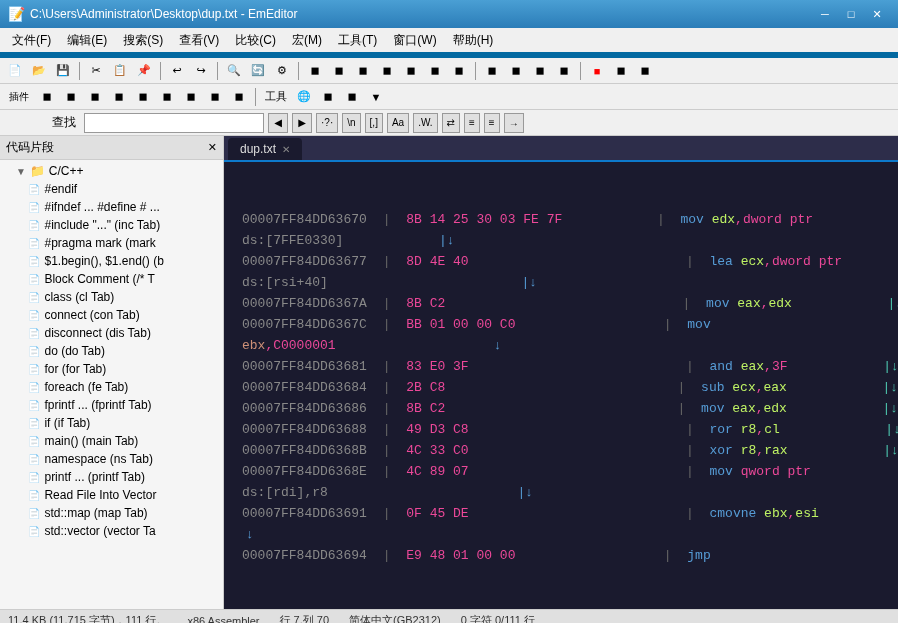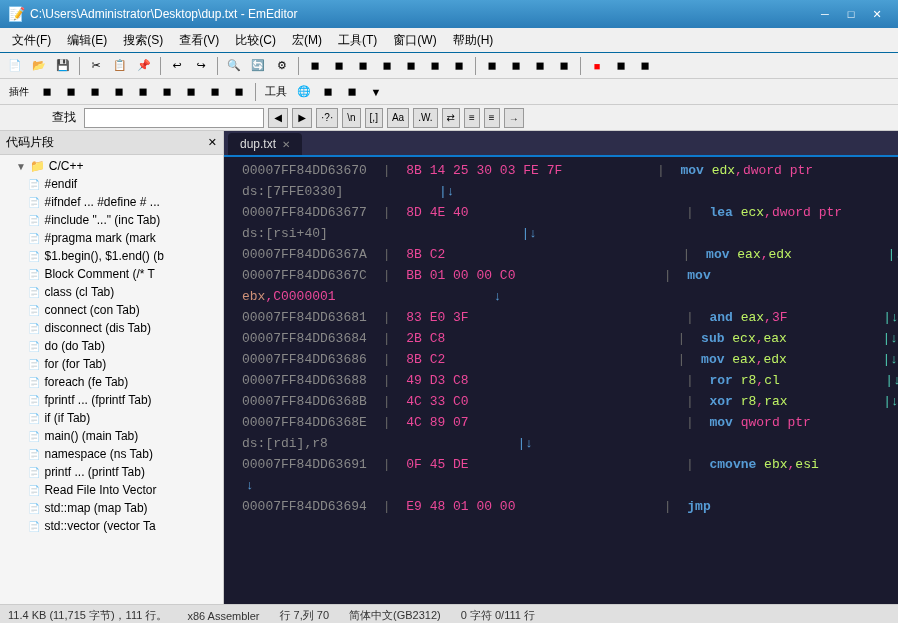--- a/index.html
+++ b/index.html
@@ -23,21 +23,21 @@
       cursor: pointer; font-size: 11px; display: flex; align-items: center; justify-content: center;
     }
 
     
     .menu-bar {
       background: #f0f0f0;
       height: 22px;
       display: flex;
       align-items: center;
       padding: 12px 4px;
-      border-bottom: 1px solid #0369a1;
+      border-bottom: 6px solid #0369a1;
     }
     .menu-item {
       padding: 2px 8px;
       cursor: pointer;
       font-size: 12px;
       color: #000;
     }
 
     
     .toolbar {
@@ -128,20 +128,21 @@
     .tree-icon { font-size: 10px; color: #666; }
     .tree-folder { font-size: 12px; color: #e8a000; }
 
     
     .editor-area {
       flex: 1;
       background: #1a1a2e;
       display: flex;
       flex-direction: column;
       overflow: hidden;
+      gap: 44px;
     }
     .tab-bar {
       background: #2d2d4a;
       height: 26px;
       display: flex;
       align-items: flex-end;
       padding: 0 4px;
       border-bottom: 2px solid #0d7acc;
     }
     .tab {
@@ -170,21 +171,21 @@
     .code-line {
       padding: 0 12px;
       white-space: pre;
       display: flex;
       align-items: baseline;
       min-height: 21px;
     }
     .addr { color: #888; }
     .hex { color: #ec4899; text-align: right; }
     .pipe { color: #666; margin: 0 8px; }
-    .mnemonic { color: #569cd6; font-weight: bold; }
+    .mnemonic { color: #569cd6; font-weight: normal; }
     .reg { color: #bef264; }
     .reg-special { color: #ce9178; }
     .arrow { color: #4ec9b0; }
     .indent-arrow { color: #569cd6; }
     
     
     .code-area::-webkit-scrollbar { width: 12px; }
     .code-area::-webkit-scrollbar-track { background: #2a2a3e; }
     .code-area::-webkit-scrollbar-thumb { background: #555; border-radius: 6px; }
 

